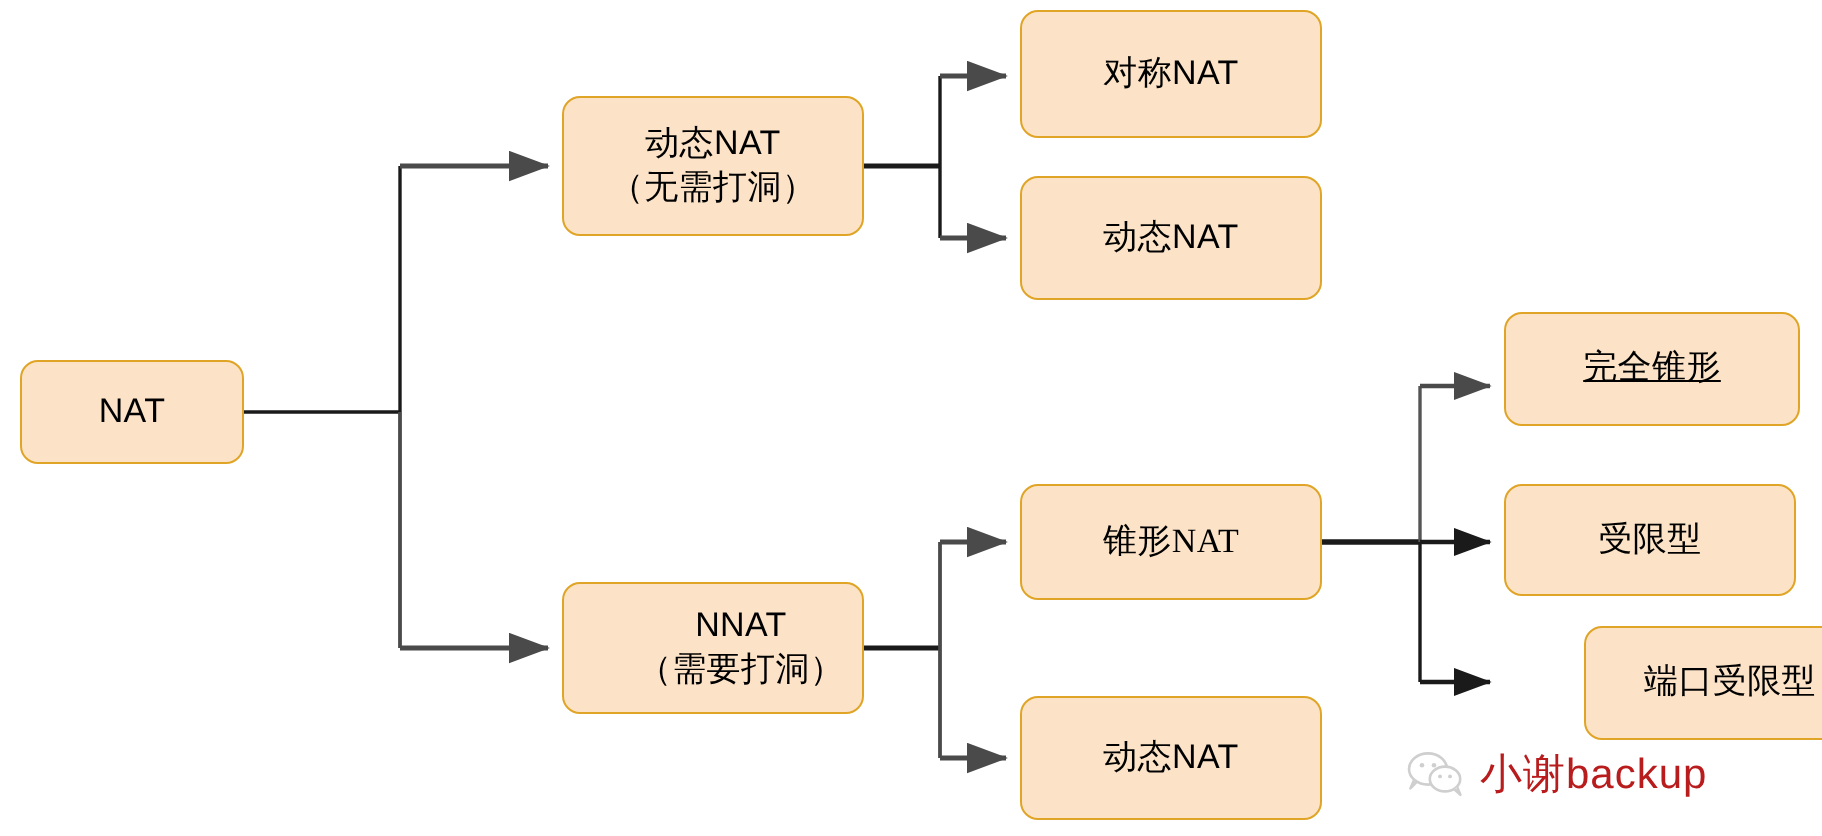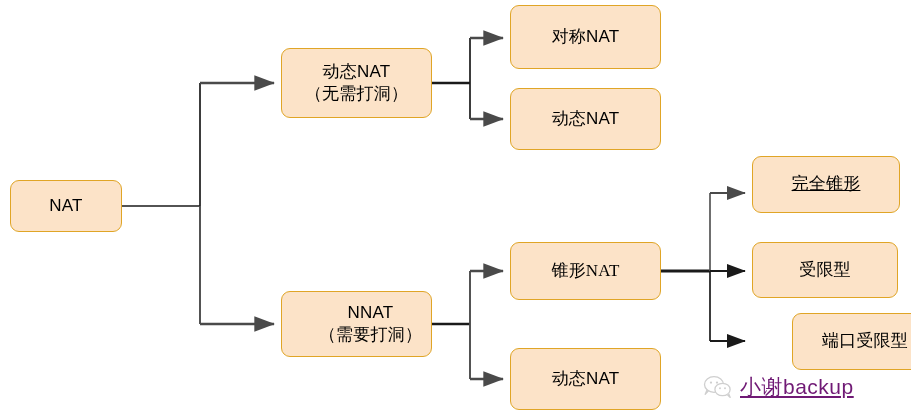--- a/index.html
+++ b/index.html
@@ -54,21 +54,21 @@
     position:absolute;
     left:703px;top:373px;
     display:flex;align-items:center;gap:7px;
     color:#CFCFCF;
     font-size:21px;
     letter-spacing:0.5px;
     z-index:5;
     pointer-events:none;
     user-select:none;
   }
-  #watermark .wm-text{color:#701a75;text-decoration:underline;}
+  #watermark .wm-text{color:#b91c1c;}
 </style>
 </head>
 <body>
 
 <div id="stage">
 
   <svg id="wires" viewBox="0 0 911 418" width="911" height="418" xmlns="http://www.w3.org/2000/svg">
     <defs>
       <marker id="arw" markerWidth="9" markerHeight="9" refX="8.2" refY="3.2" orient="auto" markerUnits="strokeWidth">
         <path d="M0,0 L8.6,3.2 L0,6.4 z" fill="#1A1A1A"></path>

